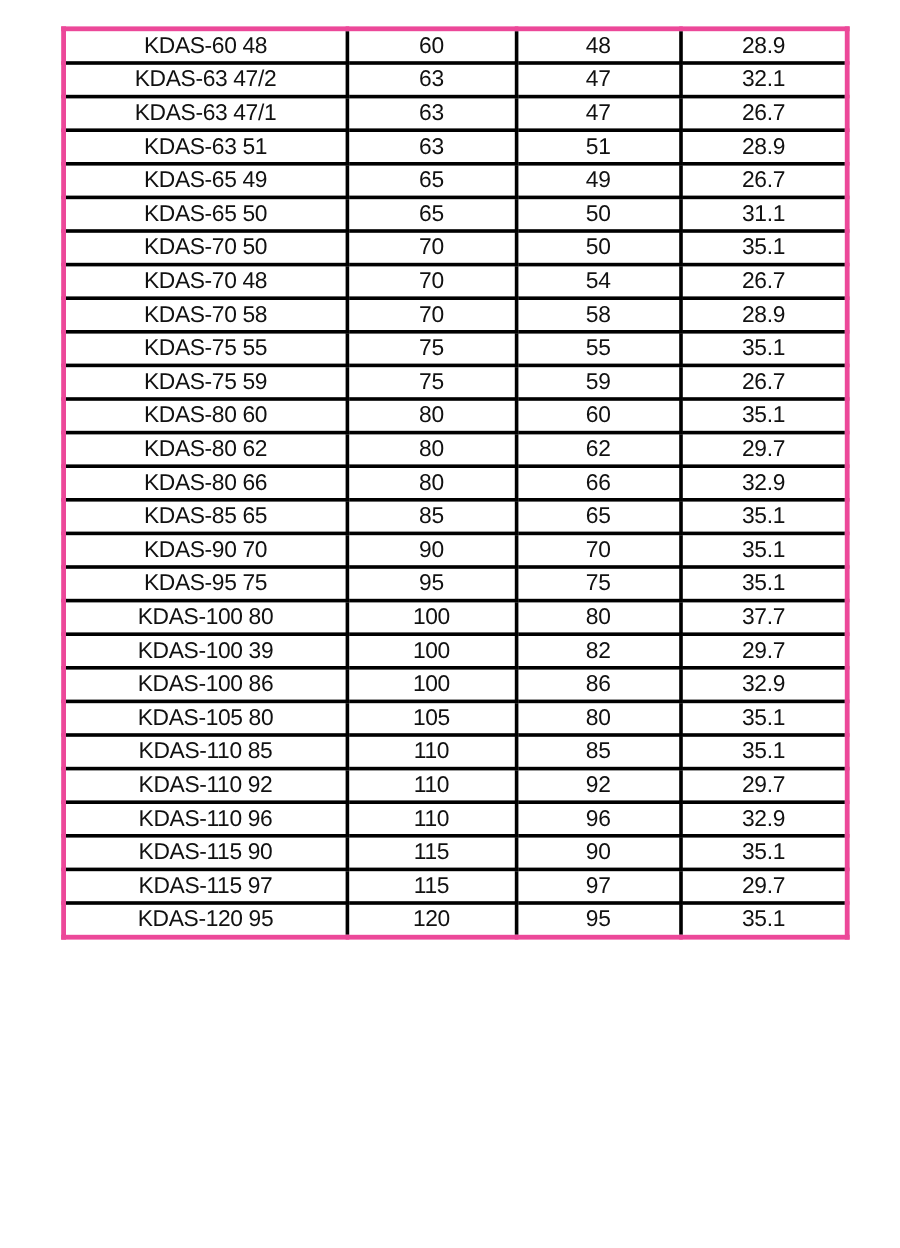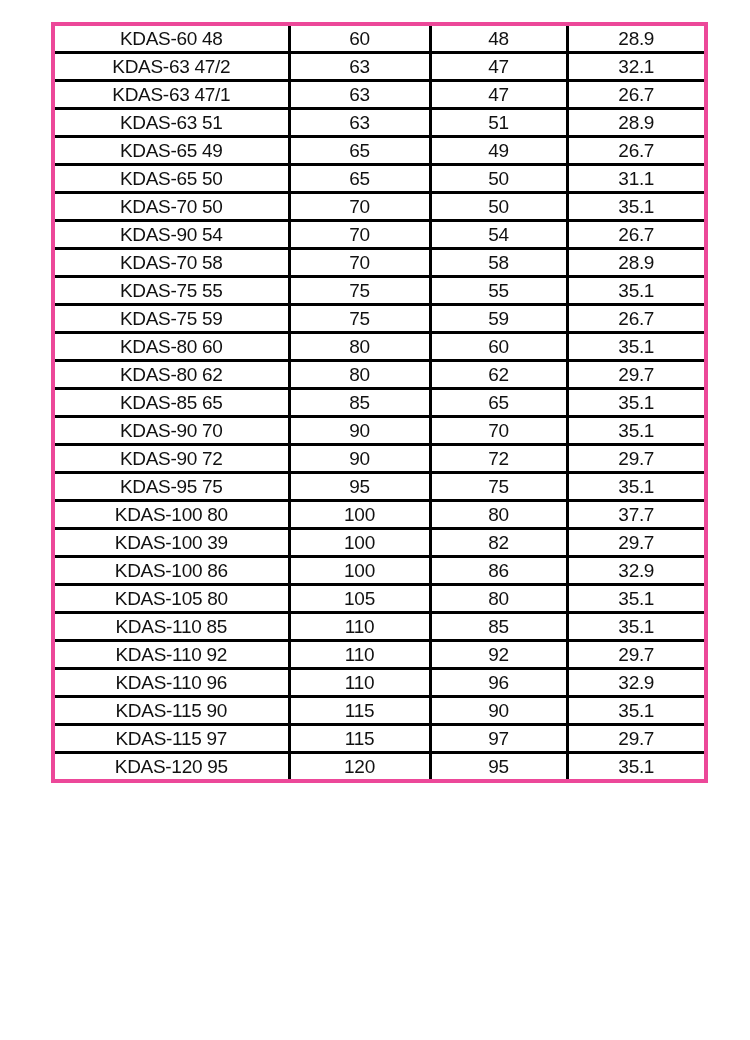--- a/index.html
+++ b/index.html
@@ -86,21 +86,21 @@
         <td>50</td>
         <td>31.1</td>
       </tr>
       <tr>
         <td>KDAS-70 50</td>
         <td>70</td>
         <td>50</td>
         <td>35.1</td>
       </tr>
       <tr>
-        <td>KDAS-90 54</td>
+        <td>KDAS-70 48</td>
         <td>70</td>
         <td>54</td>
         <td>26.7</td>
       </tr>
       <tr>
         <td>KDAS-70 58</td>
         <td>70</td>
         <td>58</td>
         <td>28.9</td>
       </tr>
@@ -122,36 +122,36 @@
         <td>60</td>
         <td>35.1</td>
       </tr>
       <tr>
         <td>KDAS-80 62</td>
         <td>80</td>
         <td>62</td>
         <td>29.7</td>
       </tr>
       <tr>
+        <td>KDAS-80 66</td>
+        <td>80</td>
+        <td>66</td>
+        <td>32.9</td>
+      </tr>
+      <tr>
         <td>KDAS-85 65</td>
         <td>85</td>
         <td>65</td>
         <td>35.1</td>
       </tr>
       <tr>
         <td>KDAS-90 70</td>
         <td>90</td>
         <td>70</td>
         <td>35.1</td>
-      </tr>
-      <tr>
-        <td>KDAS-90 72</td>
-        <td>90</td>
-        <td>72</td>
-        <td>29.7</td>
       </tr>
       <tr>
         <td>KDAS-95 75</td>
         <td>95</td>
         <td>75</td>
         <td>35.1</td>
       </tr>
       <tr>
         <td>KDAS-100 80</td>
         <td>100</td>

